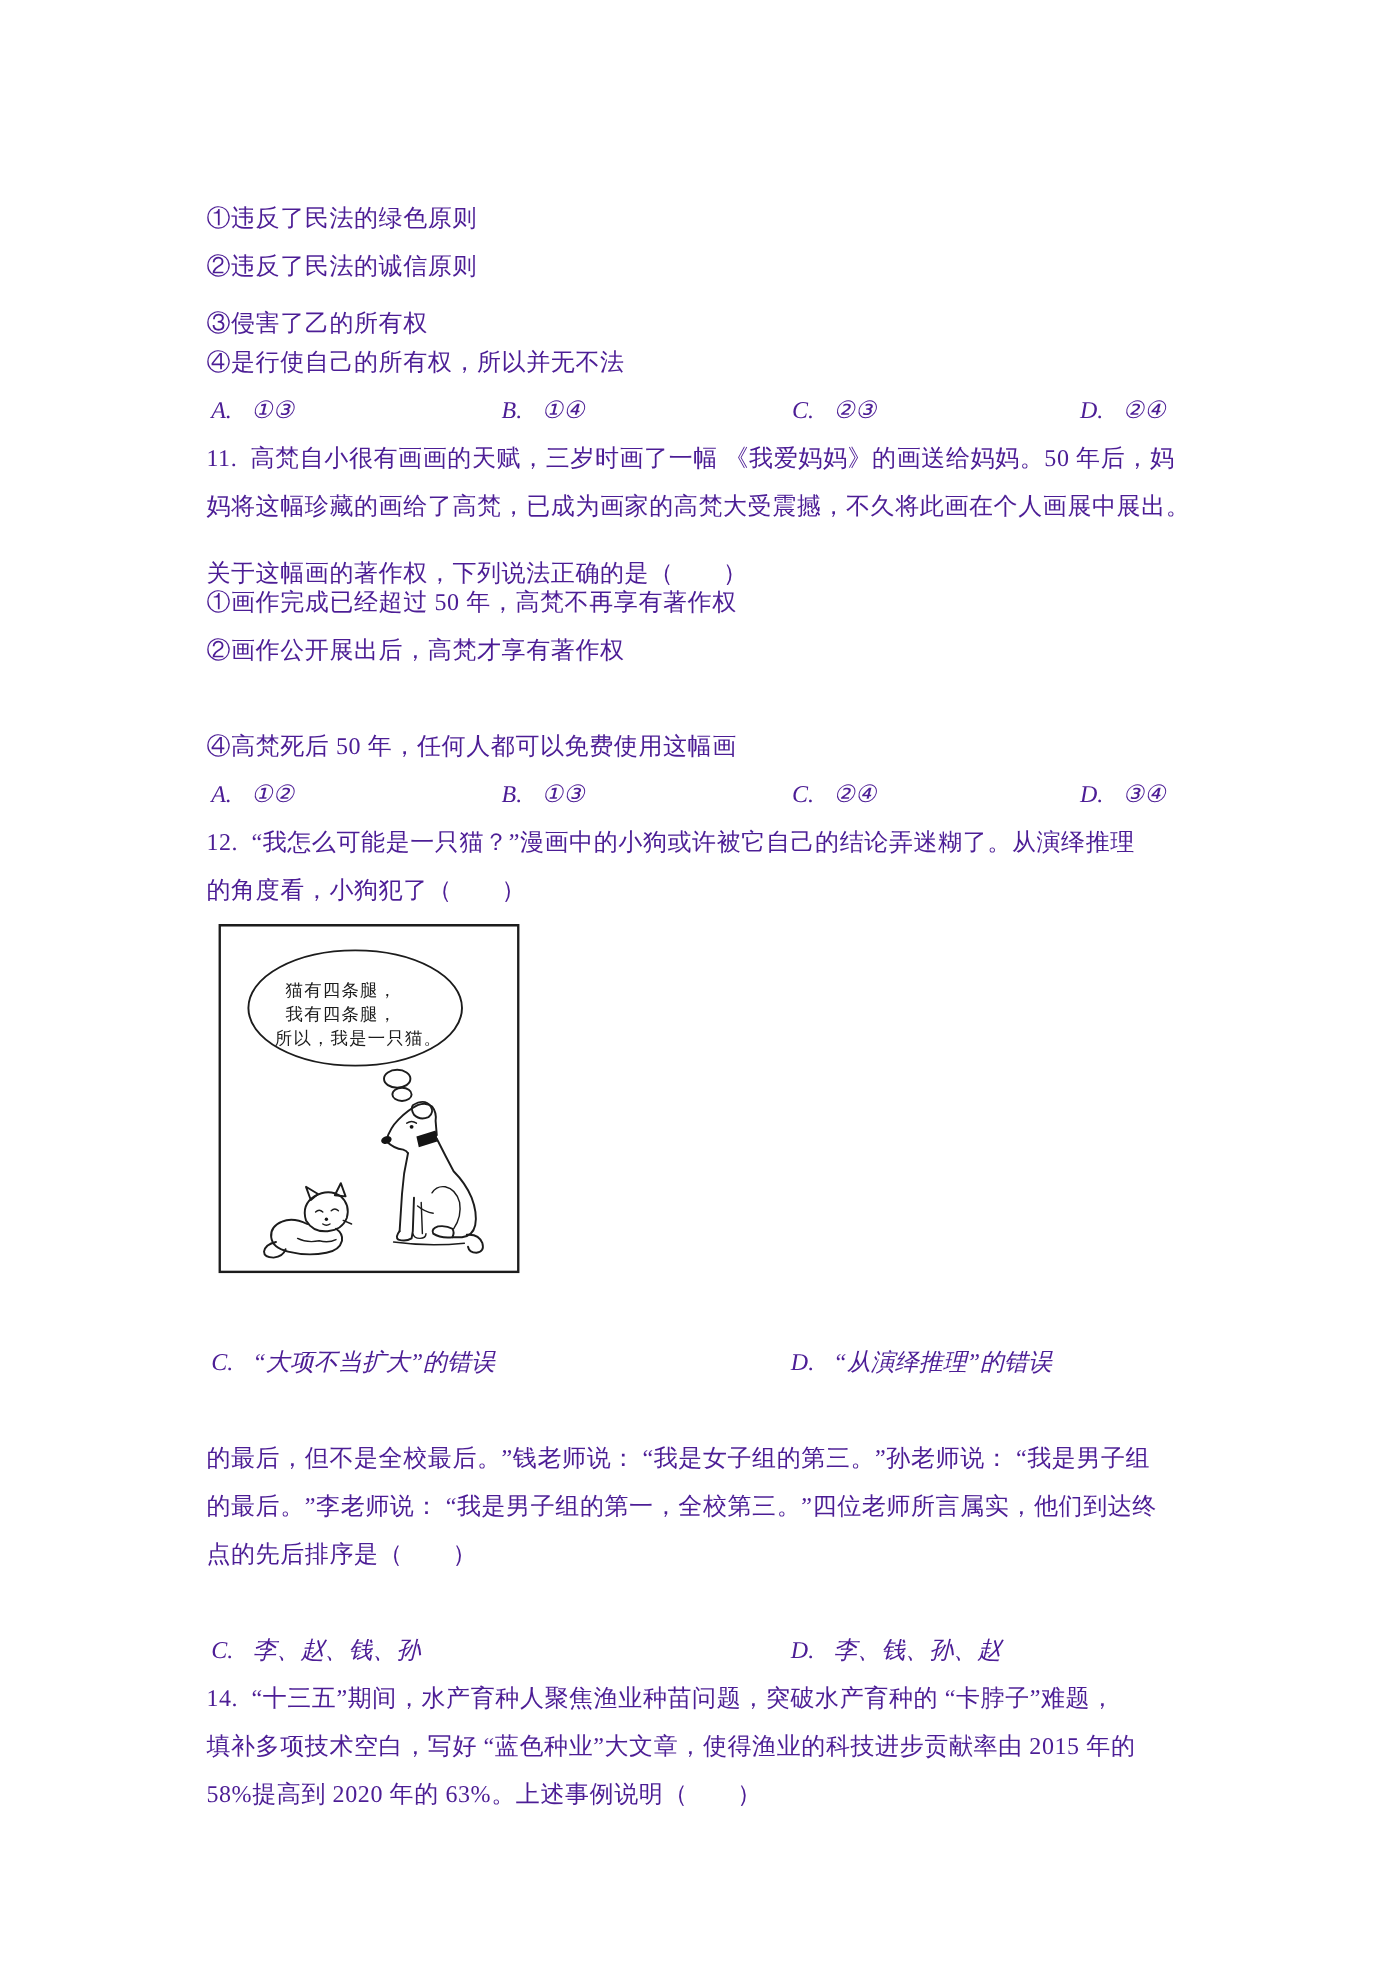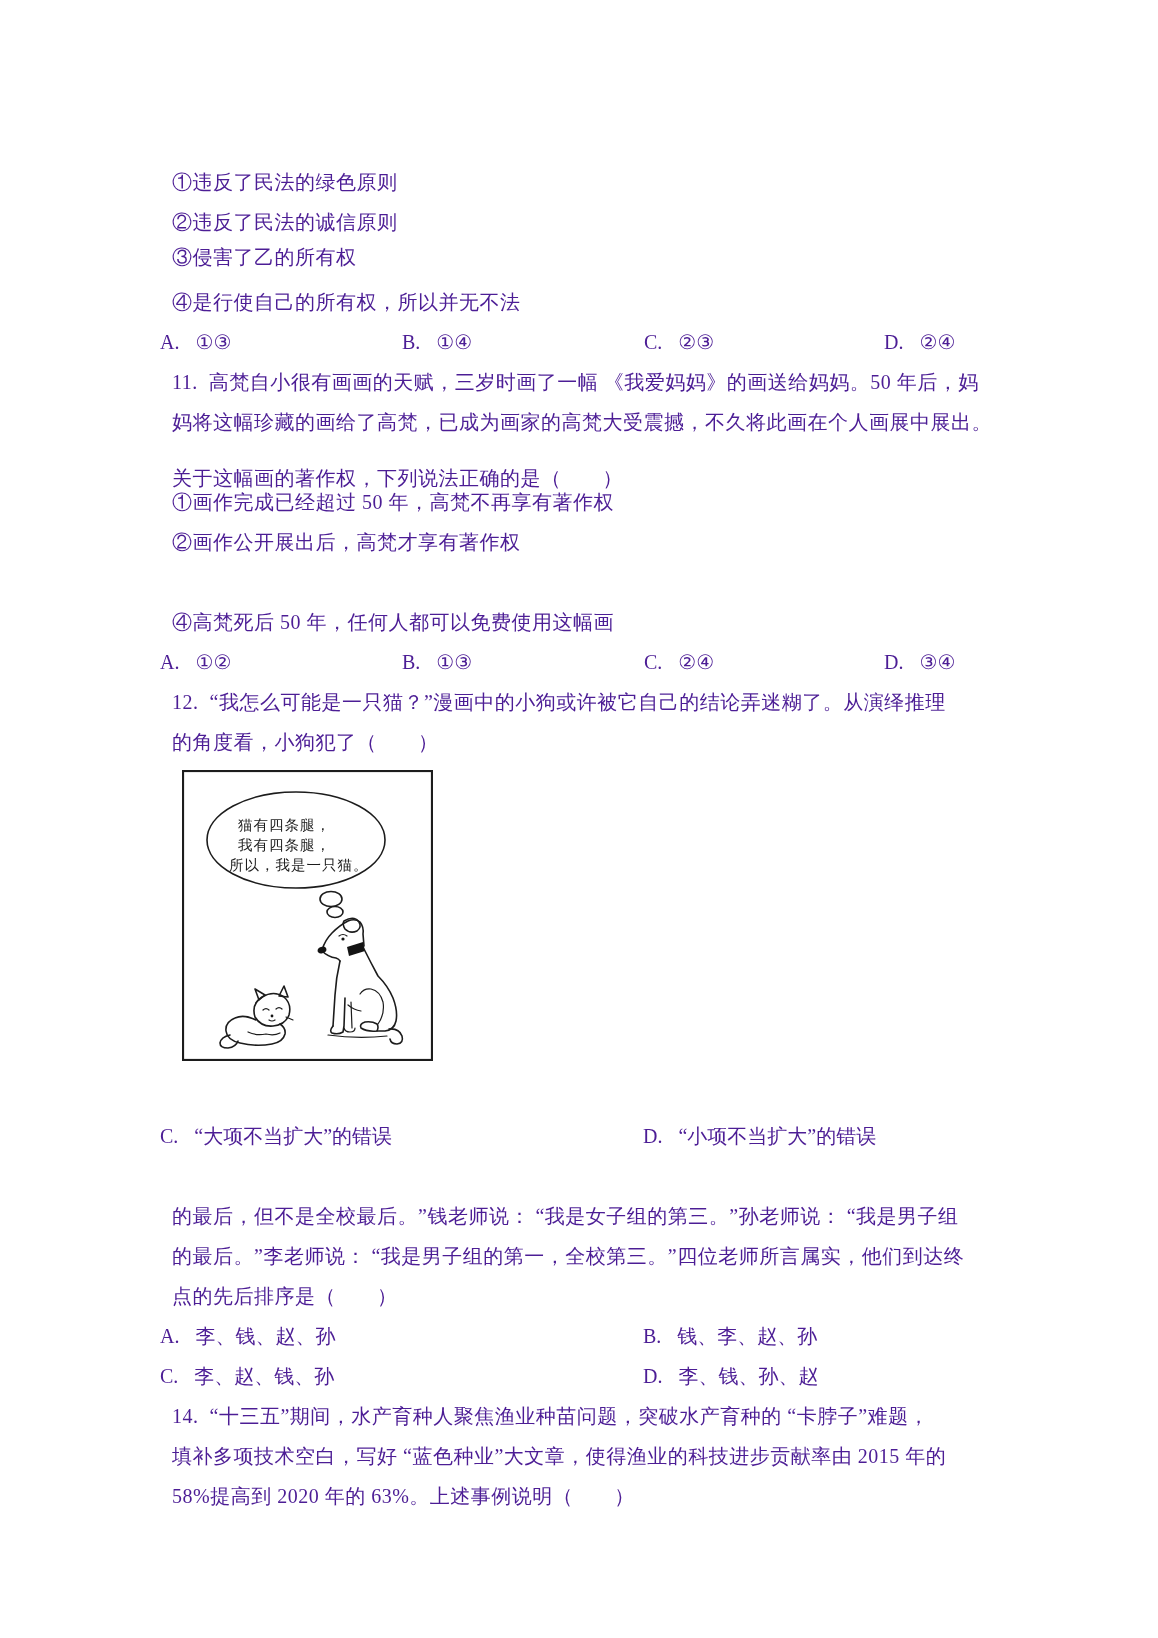--- a/index.html
+++ b/index.html
@@ -17,23 +17,24 @@
     position:absolute;
     left:172px;
     height:40px;
     line-height:40px;
     font-size:20px;
     white-space:pre;
     letter-spacing:0.5px;
   }
   .row{
     position:absolute;
-    left:160px;
+    left:176px;
     height:40px;
     width:920px;
+    font-style:italic;
   }
   .choice{
     position:absolute;
     top:0;
     height:40px;
     line-height:40px;
     font-size:20px;
     white-space:pre;
   }
   .choice .lbl{margin-right:16px;}
@@ -58,21 +59,21 @@
     letter-spacing:1px;
   }
 </style>
 </head>
 <body>
 
 <div class="page">
 
   <div class="line" style="top:134px">①违反了民法的绿色原则</div>
   <div class="line" style="top:174px">②违反了民法的诚信原则</div>
-  <div class="line" style="top:209px">③侵害了乙的所有权</div>
+  <div class="line" style="top:222px">③侵害了乙的所有权</div>
   <div class="line" style="top:254px">④是行使自己的所有权，所以并无不法</div>
 
   <div class="row" style="top:294px">
     <span class="choice c4-0"><span class="lbl">A.</span><span>①③</span></span>
     <span class="choice c4-1"><span class="lbl">B.</span><span>①④</span></span>
     <span class="choice c4-2"><span class="lbl">C.</span><span>②③</span></span>
     <span class="choice c4-3"><span class="lbl">D.</span><span>②④</span></span>
   </div>
 
   <div class="line" style="top:334px">11.  高梵自小很有画画的天赋，三岁时画了一幅 《我爱妈妈》的画送给妈妈。50 年后，妈</div>
@@ -135,31 +136,27 @@
         <path class="ink-thin" d="M87,250 Q90,252 93,250"></path>
         <path class="ink-thin" d="M104,247 L111,250"></path>
         <path class="ink-thin" d="M66,262 Q74,266 84,264 Q92,266 98,263"></path>
         <path class="ink" d="M48,265 Q39,267 38,273 Q38,278 46,278 Q54,277 56,271"></path>
       </g>
     </svg>
   </div>
 
   <div class="row" style="top:1088px">
     <span class="choice c2-0"><span class="lbl">C.</span><span>“大项不当扩大”的错误</span></span>
-    <span class="choice c2-1"><span class="lbl">D.</span><span>“小项不当扩大”的错误</span></span>
+    <span class="choice c2-1"><span class="lbl">D.</span><span>“从演绎推理”的错误</span></span>
   </div>
 
   <div class="line" style="top:1168px">的最后，但不是全校最后。”钱老师说： “我是女子组的第三。”孙老师说： “我是男子组</div>
   <div class="line" style="top:1208px">的最后。”李老师说： “我是男子组的第一，全校第三。”四位老师所言属实，他们到达终</div>
   <div class="line" style="top:1248px">点的先后排序是（　　）</div>
 
-  <div class="row" style="top:1288px">
-    <span class="choice c2-0"><span class="lbl">A.</span><span>李、钱、赵、孙</span></span>
-    <span class="choice c2-1"><span class="lbl">B.</span><span>钱、李、赵、孙</span></span>
-  </div>
   <div class="row" style="top:1328px">
     <span class="choice c2-0"><span class="lbl">C.</span><span>李、赵、钱、孙</span></span>
     <span class="choice c2-1"><span class="lbl">D.</span><span>李、钱、孙、赵</span></span>
   </div>
 
   <div class="line" style="top:1368px">14.  “十三五”期间，水产育种人聚焦渔业种苗问题，突破水产育种的 “卡脖子”难题，</div>
   <div class="line" style="top:1408px">填补多项技术空白，写好 “蓝色种业”大文章，使得渔业的科技进步贡献率由 2015 年的</div>
   <div class="line" style="top:1448px">58%提高到 2020 年的 63%。上述事例说明（　　）</div>
 
 </div>

